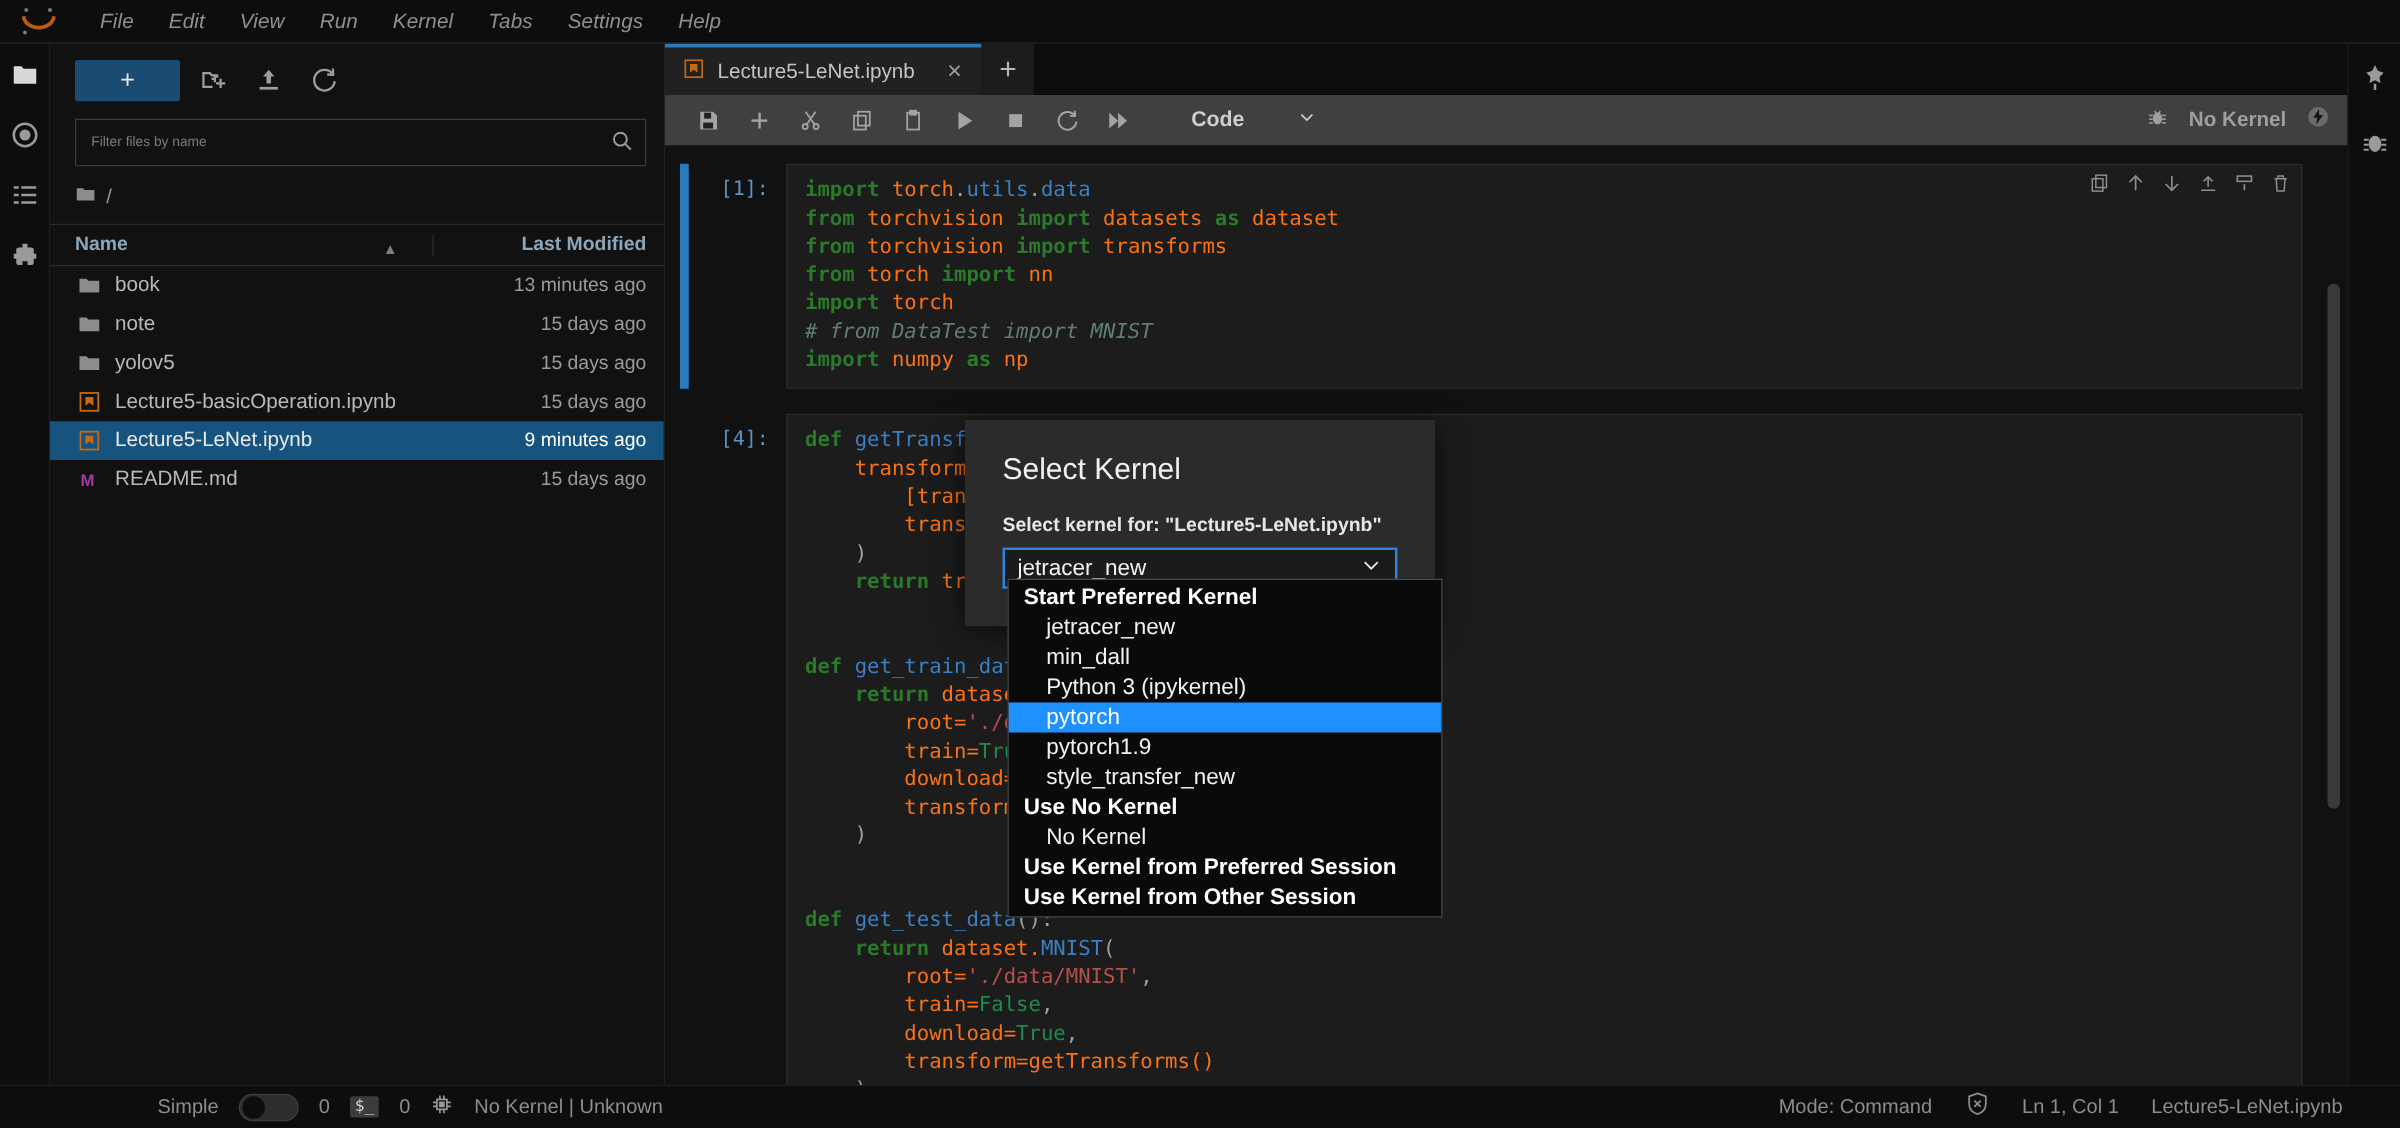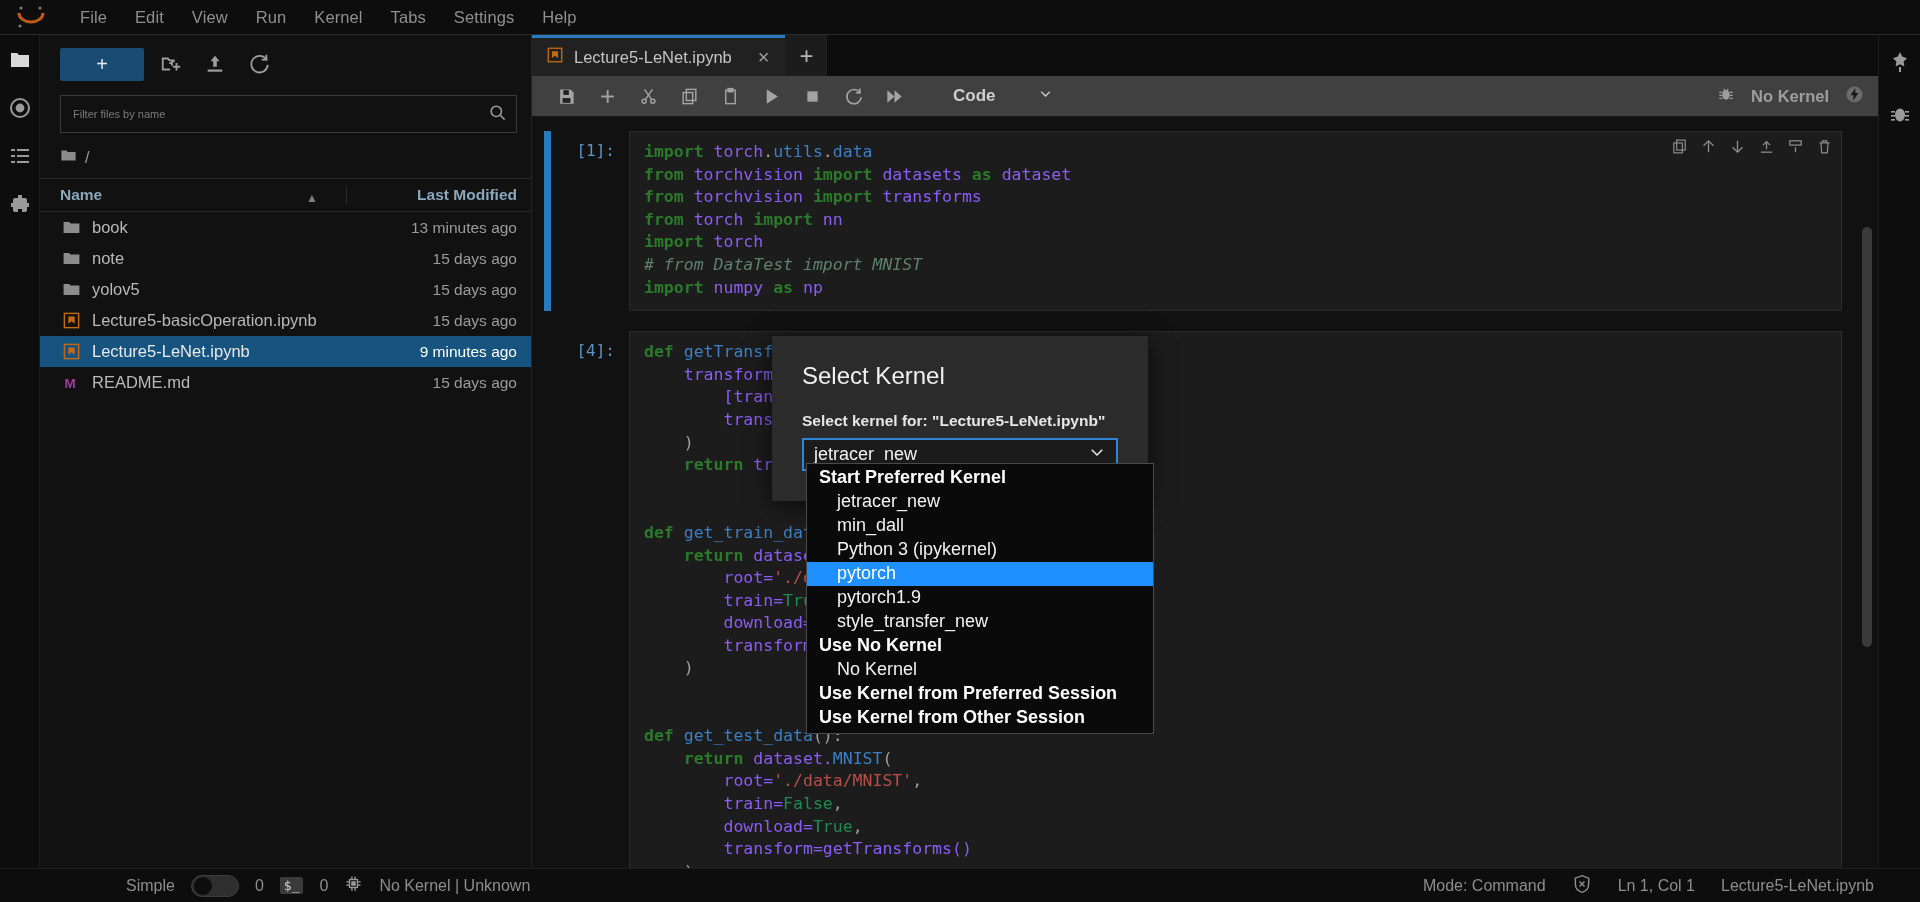--- a/index.html
+++ b/index.html
@@ -8,21 +8,21 @@
     background: #111111;
     font-family: "Liberation Sans", sans-serif;
     overflow: hidden;
     color: #d4d4d4;
   }
   #app { position: relative; width: 1920px; height: 902px; display: flex; flex-direction: column; }
 
   
   .menubar {
     height: 35px; background: #0d0d0d; display: flex; align-items: center;
-    border-bottom: 1px solid #2a2a2a; flex: 0 0 35px; padding-left: 14px;
+    border-bottom: 1px solid #2a2a2a; flex: 0 0 35px; padding-left: 14px; font-style: italic;
   }
   .jp-logo { width: 34px; height: 26px; position: relative; margin-right: 18px; }
   .jp-logo svg { display: block; }
   .menu-item {
     font-size: 16.5px; color: #8f8f8f; padding: 4px 14px; cursor: pointer;
     letter-spacing: 0.1px;
   }
 
   
   .bodyrow { flex: 1 1 auto; display: flex; min-height: 0; }
@@ -120,21 +120,21 @@
   .cell-body {
     flex: 1 1 auto; background: #1c1c1c; border: 1px solid #2b2b2b;
     padding: 9px 12px 11px 14px; position: relative; margin-right: 36px;
   }
   .cell.active .cell-body { background: #1c1c1c; }
   pre.code {
     font-family: "DejaVu Sans Mono", monospace; font-size: 16.5px; line-height: 22.6px;
     color: #c8c8c8; white-space: pre; margin: 0;
   }
   .k { color: #2a7a2a; font-weight: bold; }   
-  .n { color: #8b5cf6; }                      
+  .n { color: #f97316; }                      
   .at { color: #3b7fc4; }                     
   .cm { color: #5f7f6f; font-style: italic; } 
   .st { color: #b8504a; }                     
   .bi { color: #1f8a4f; }                     
   .op { color: #a0a0a0; }
   .fn { color: #3b7fc4; }
 
   .cell-actions {
     position: absolute; right: 8px; top: 6px; display: flex; gap: 12px; color: #8d8d8d;
   }

